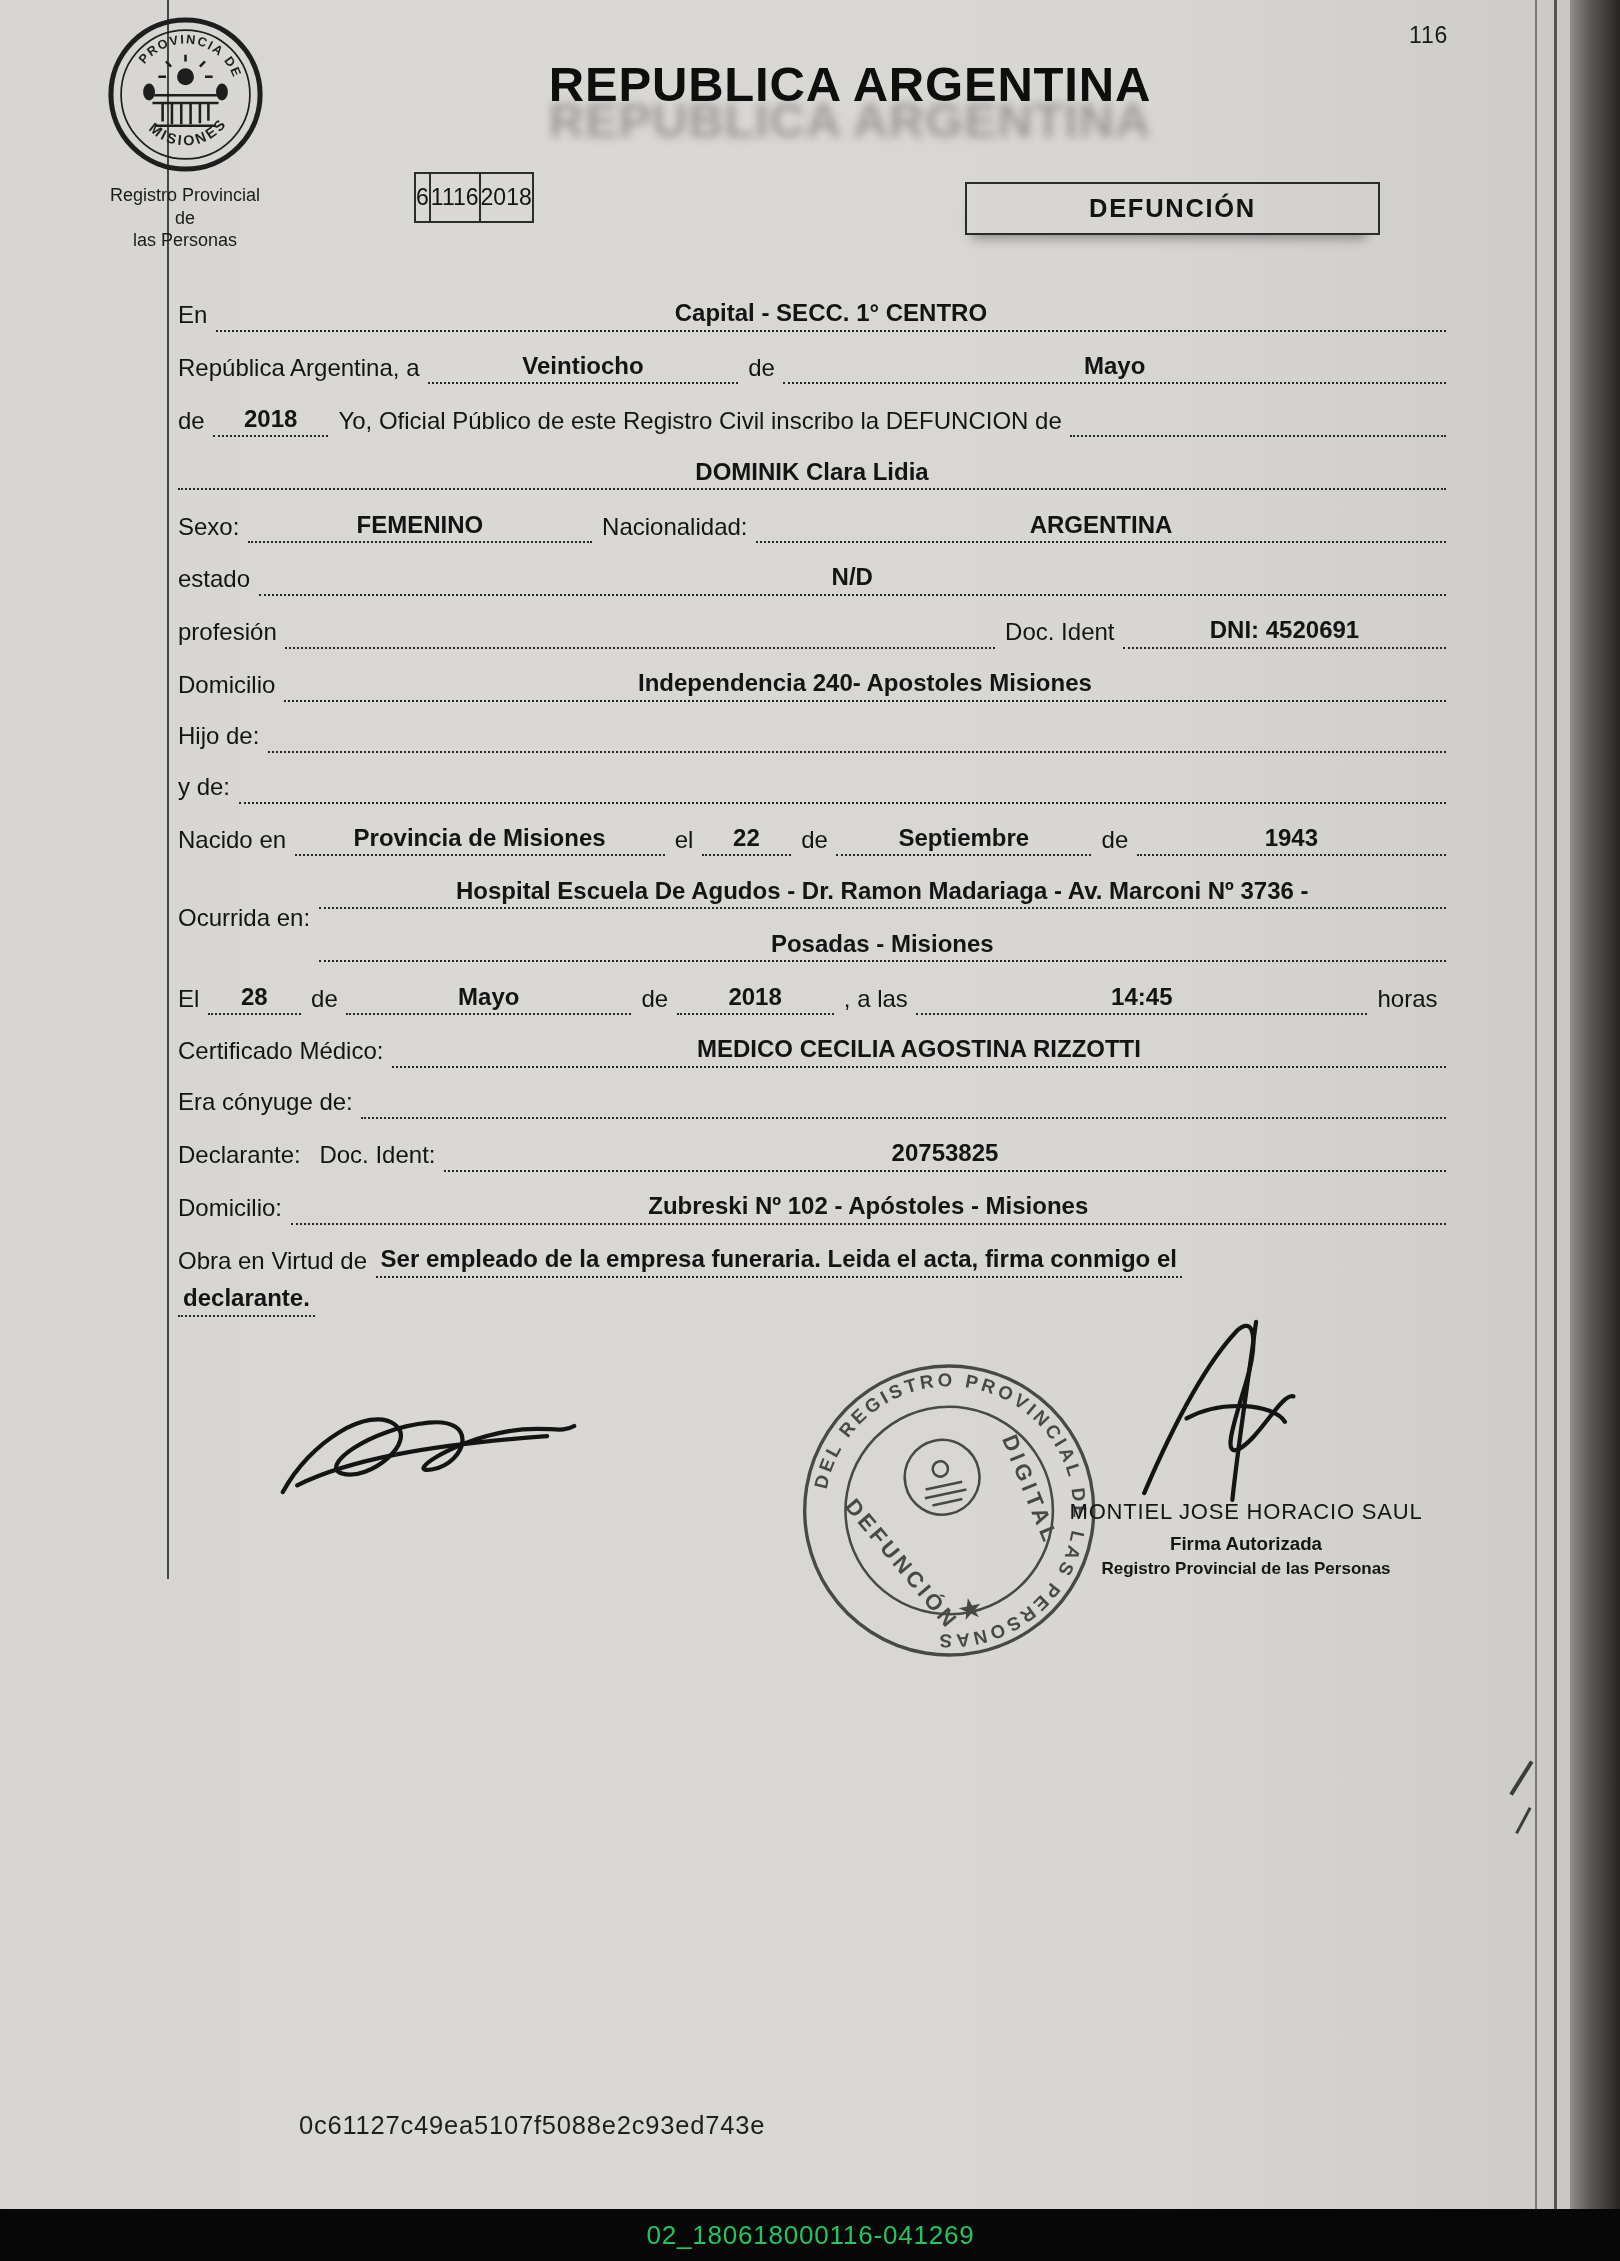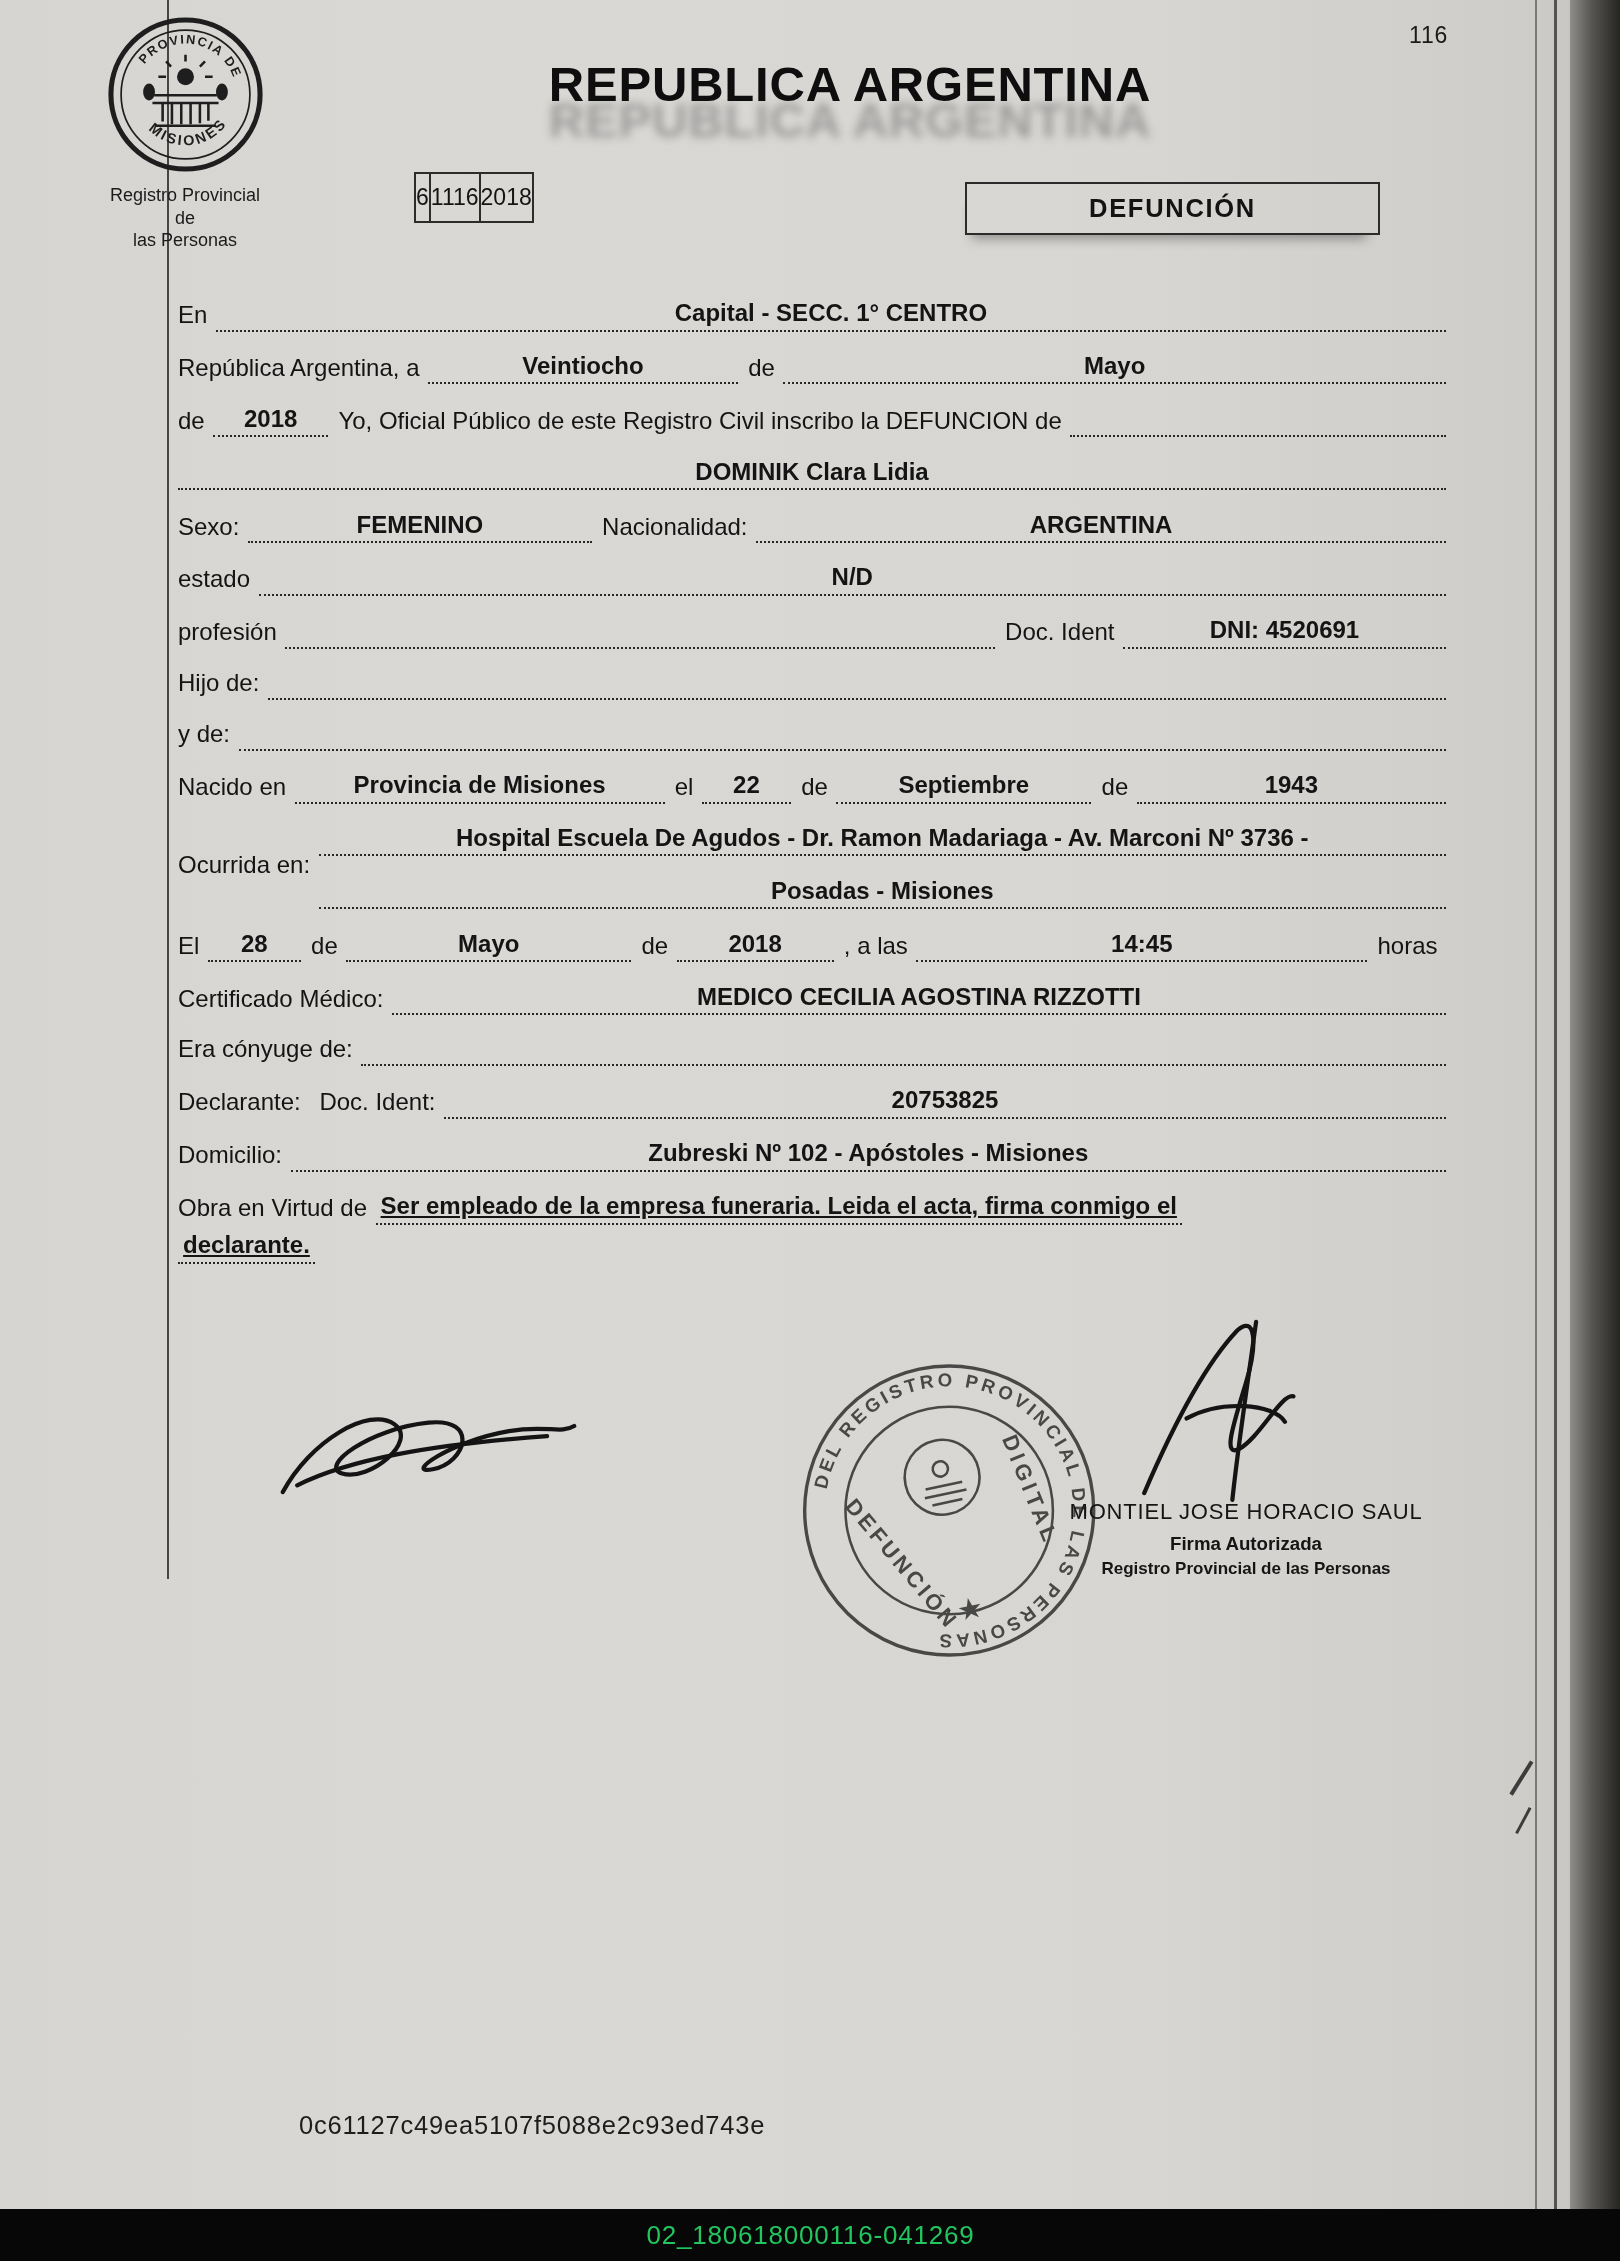--- a/index.html
+++ b/index.html
@@ -47,21 +47,21 @@
   .form { position:absolute; left:178px; top:299px; width:1268px; font-size:24px; color:#141414; }
   .line { display:flex; align-items:flex-end; margin-bottom:20.4px; }
   .line.center { align-items:center; }
   .lbl { white-space:nowrap; padding:0 8.5px 2.5px 0;text-align:right; }
   .lbl.mid { padding-left:10.2px; }
   .fill { border-bottom:2.5px dotted #262626; text-align:center; font-weight:700; padding:0 5.1px 2.5px; }
   .fill.grow { flex:1 1 auto; }
   .multi { flex:1 1 auto; }
   .fillline { border-bottom:2.5px dotted #262626; font-weight:700; text-align:center; padding-bottom:2.5px; }
   .fillline.l2 { margin-top:20.4px; }
-  .obra-val { font-weight:700; border-bottom:2.5px dotted #262626; padding:0 5.1px 2.5px;text-decoration:underline; }
+  .obra-val { font-weight:700; border-bottom:2.5px dotted #262626; padding:0 5.1px 2.5px; }
 
   
   .left-sig { position:absolute; left:267px; top:1382px; }
   .stamp { position:absolute; left:788px; top:1349px; transform:rotate(-12deg); opacity:.92; }
   .right-sig { position:absolute; left:1110px; top:1315px; }
   .sig-text { position:absolute; left:1055px; top:1499px; width:382px; text-align:center; color:#151515; }
   .sig-name { font-size:22px; font-weight:400; letter-spacing:0.8px; }
   .sig-sub1 { font-size:18.7px; font-weight:700; margin-top:7.6px; }
   .sig-sub2 { font-size:17px; font-weight:700; margin-top:4.2px; }
 
@@ -169,20 +169,24 @@
       <span class="fill grow">N/D</span>
     </div>
 
     <div class="line">
       <span class="lbl">profesión</span>
       <span class="fill grow"></span>
       <span class="lbl mid">Doc. Ident</span>
       <span class="fill" style="width:323px">DNI: 4520691</span>
     </div>
 
+    <div class="line">
+      <span class="lbl">Domicilio</span>
+      <span class="fill grow">Independencia 240- Apostoles Misiones</span>
+    </div>
 
     <div class="line">
       <span class="lbl">Hijo de:</span>
       <span class="fill grow"></span>
     </div>
 
     <div class="line">
       <span class="lbl">y de:</span>
       <span class="fill grow"></span>
     </div>

